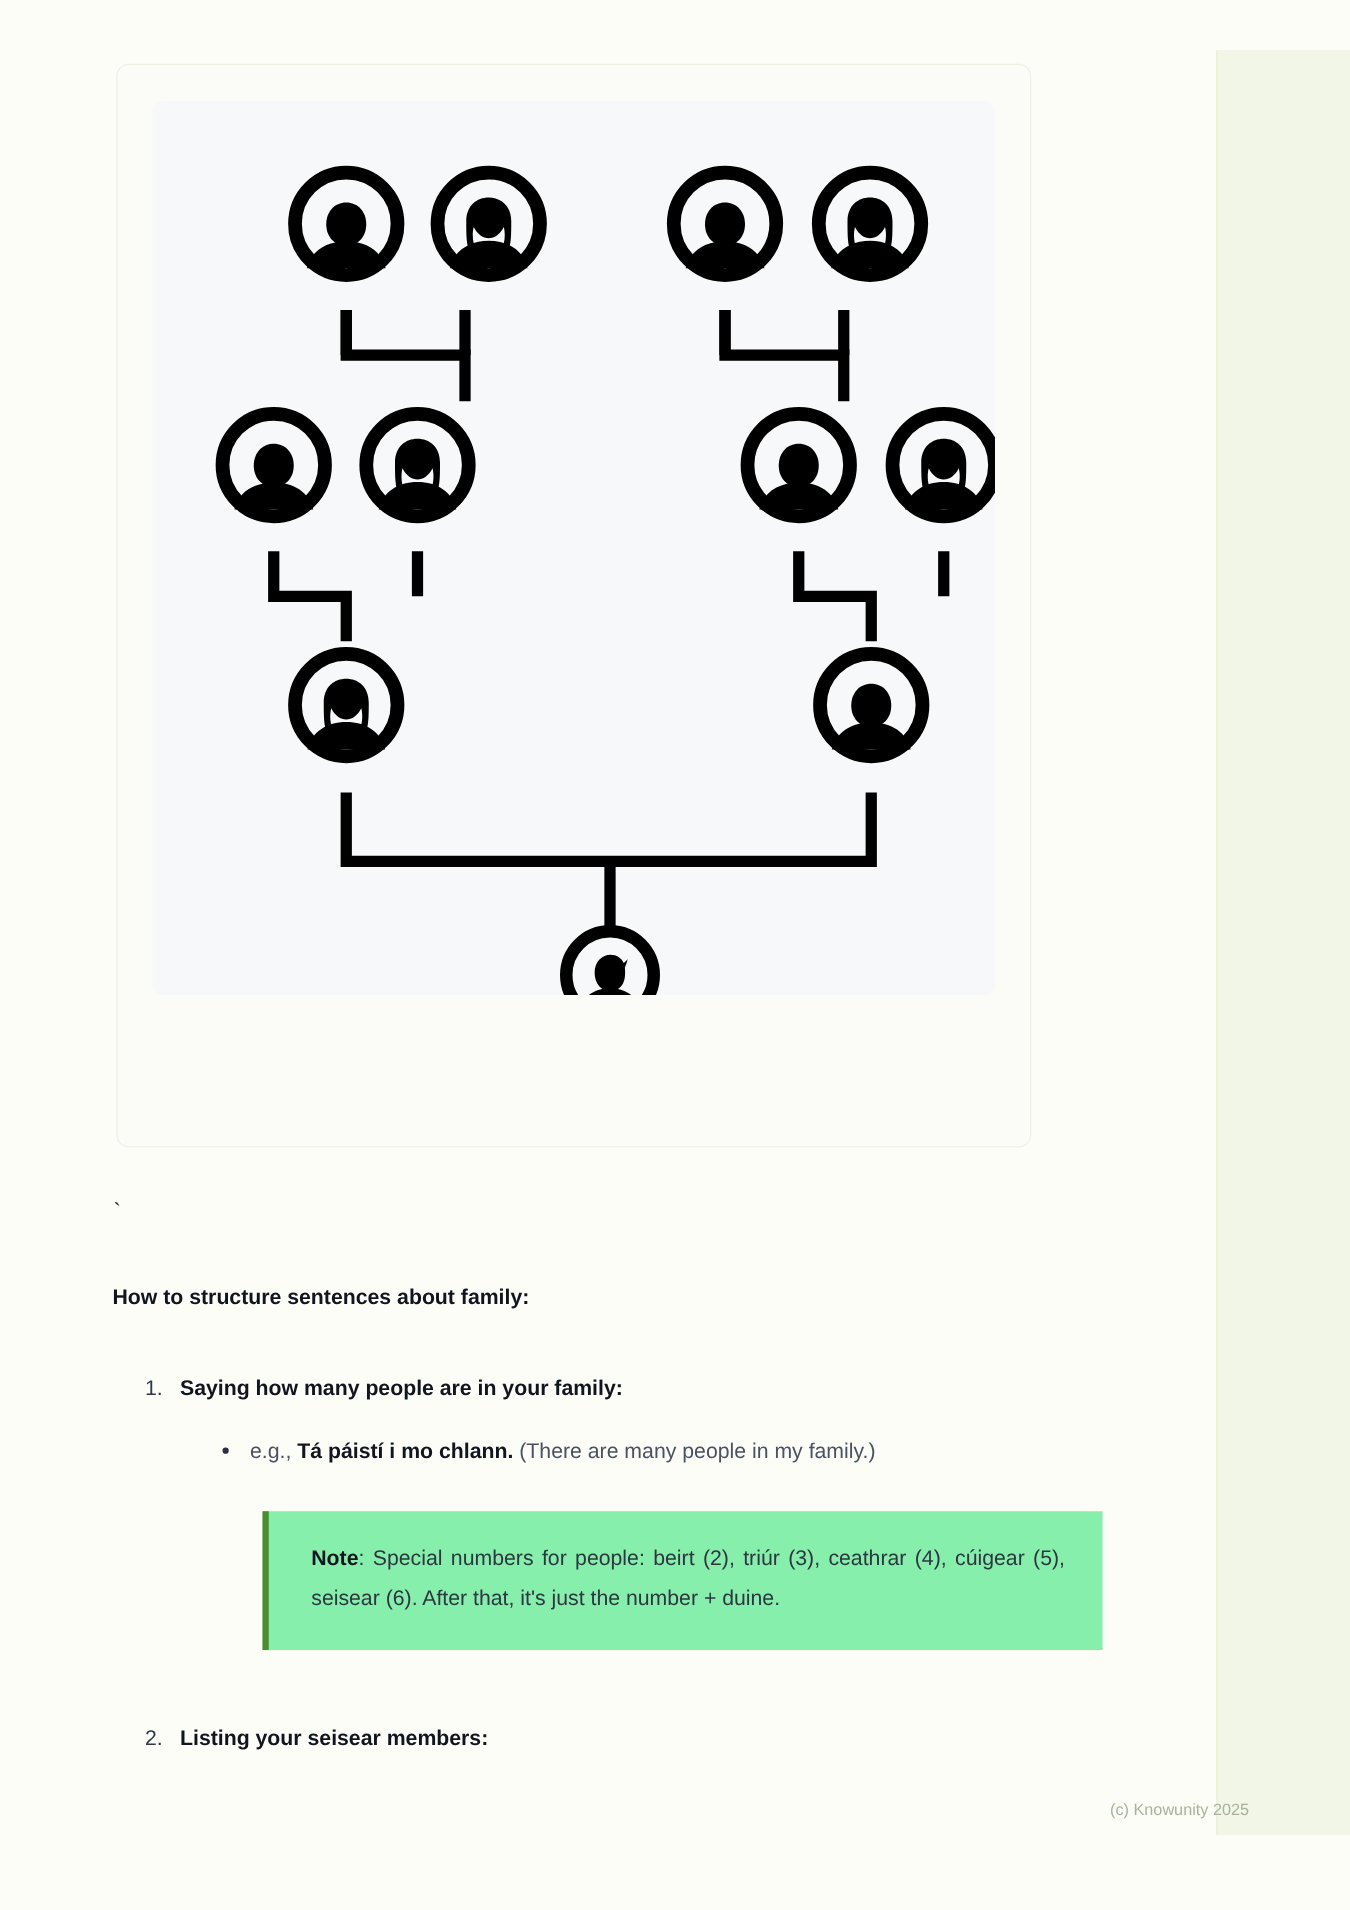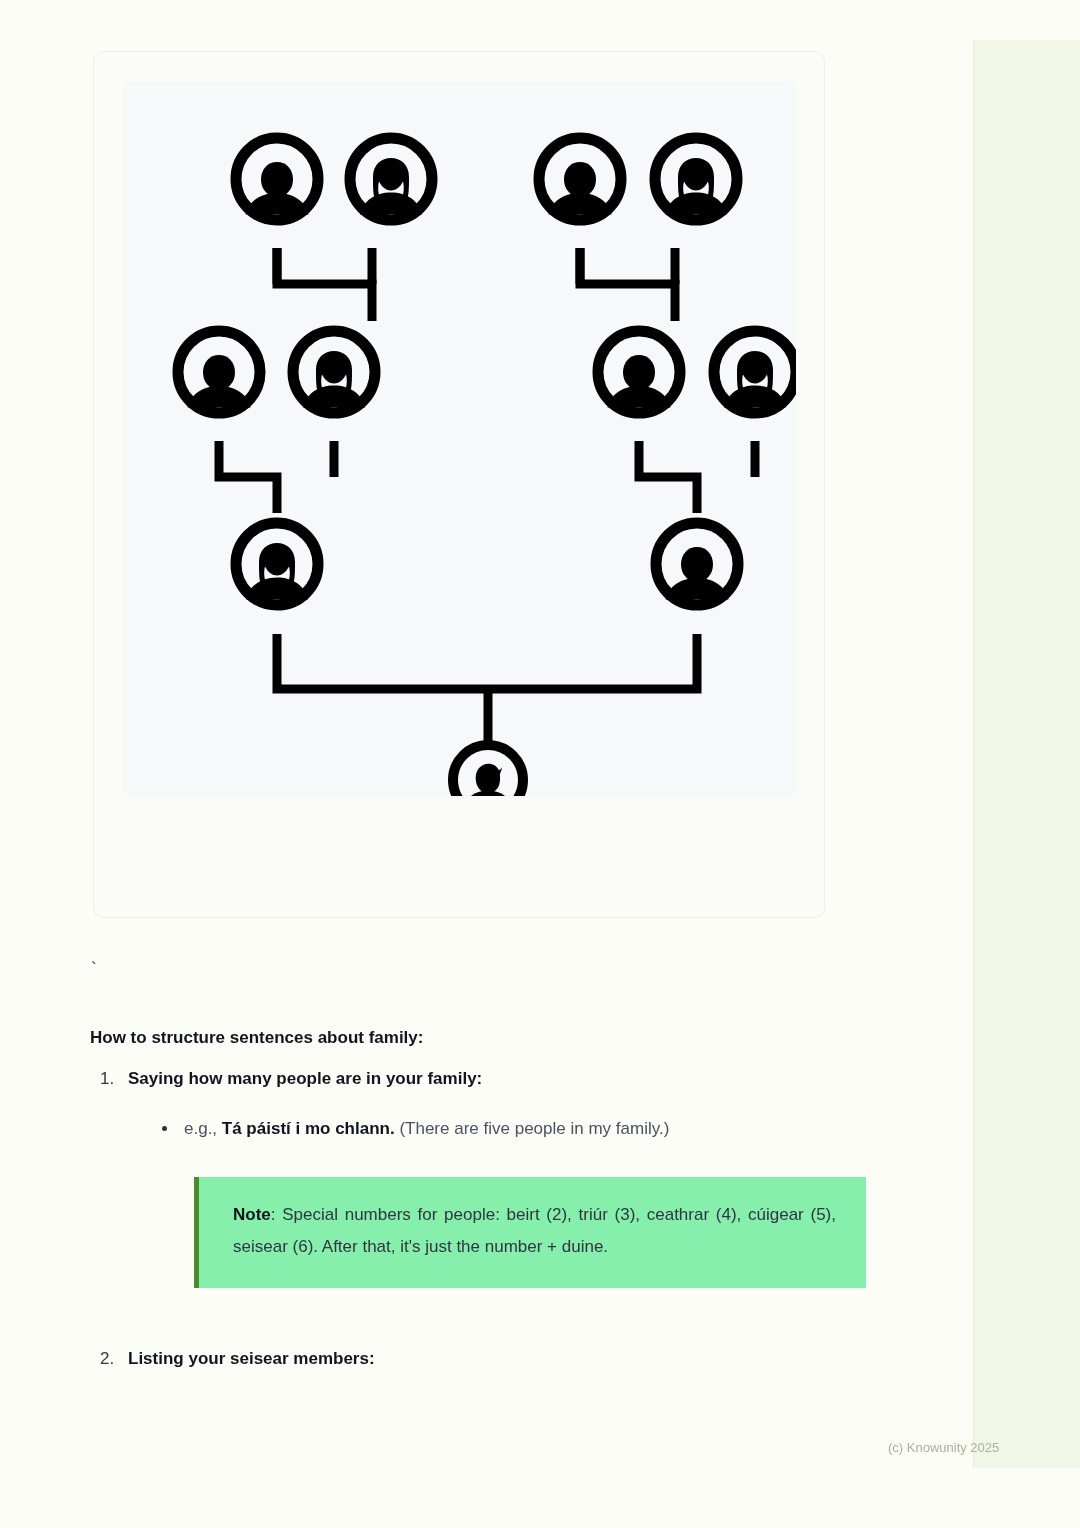--- a/index.html
+++ b/index.html
@@ -88,25 +88,25 @@
     left: 90px;
     top: 1026px;
     width: 845px;
     color: #323846;
     font-size: 17px;
   }
   .h-struct {
     font-size: 17px;
     font-weight: bold;
     color: #11151f;
-    margin: 0 0 16px 0;
+    margin: 0 0 48px 0;
     line-height: 1.4;
   }
   ol.olist {
-    margin: 0;
+    margin: 16px;
     padding: 0 0 0 38px;
     list-style: none;
     counter-reset: oli;
   }
   ol.olist > li {
     counter-increment: oli;
     position: relative;
     font-weight: bold;
     color: #11151f;
     font-size: 17px;
@@ -318,21 +318,21 @@
 
     <div class="h-struct">How to structure sentences about family:</div>
 
     <ol class="olist">
 
       <li>
         <span>Saying how many people are in your family:</span>
 
         <ul class="blist">
           <li>
-            <span>e.g., </span><span class="b">Tá páistí i mo chlann.</span><span> (There are five people in my family.)</span>
+            <span>e.g., </span><span class="b">Tá páistí i mo chlann.</span><span> (There are many people in my family.)</span>
           </li>
         </ul>
 
         <div class="note-box">
           <p class="note-text"><span class="b">Note</span><span>: Special numbers for people: beirt (2), triúr (3), ceathrar (4), cúigear (5), seisear (6). After that, it's just the number + duine.</span></p>
         </div>
       </li>
 
       <li class="li2-wrap">
         <span>Listing your seisear members:</span>

